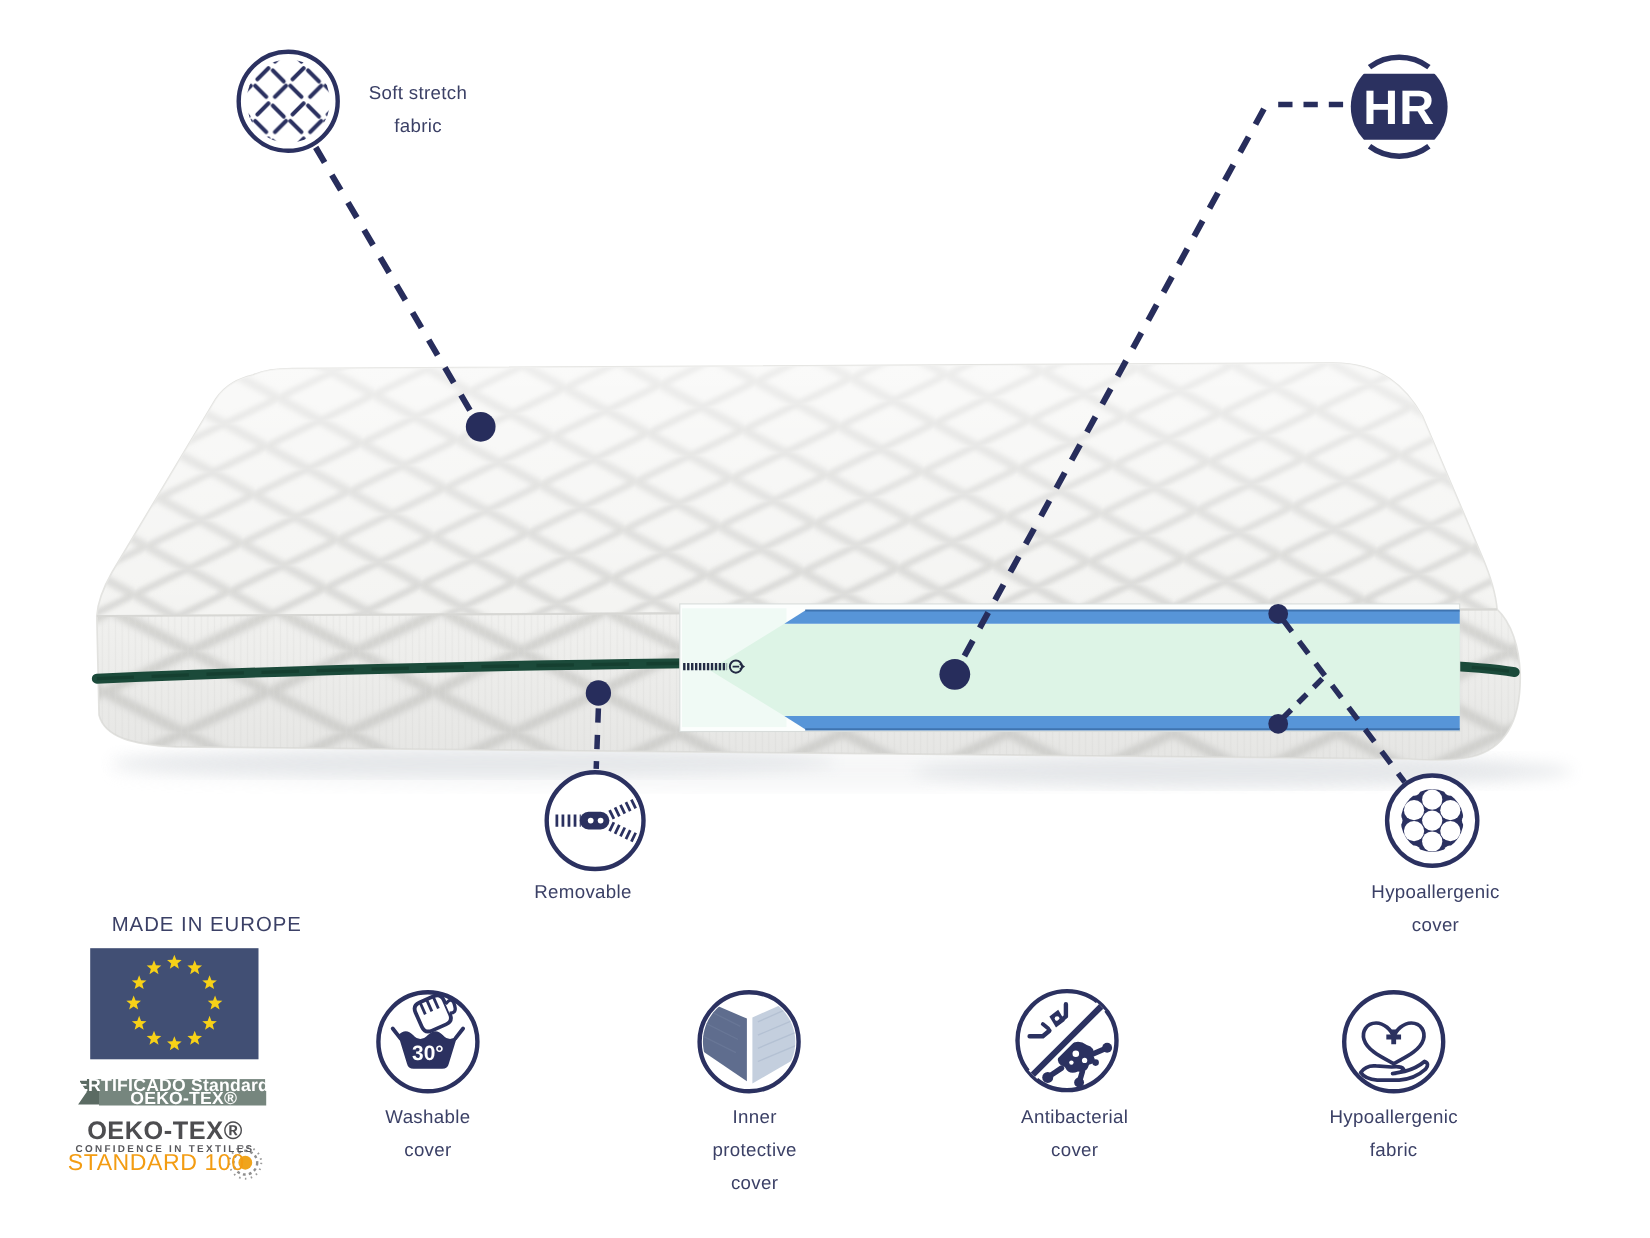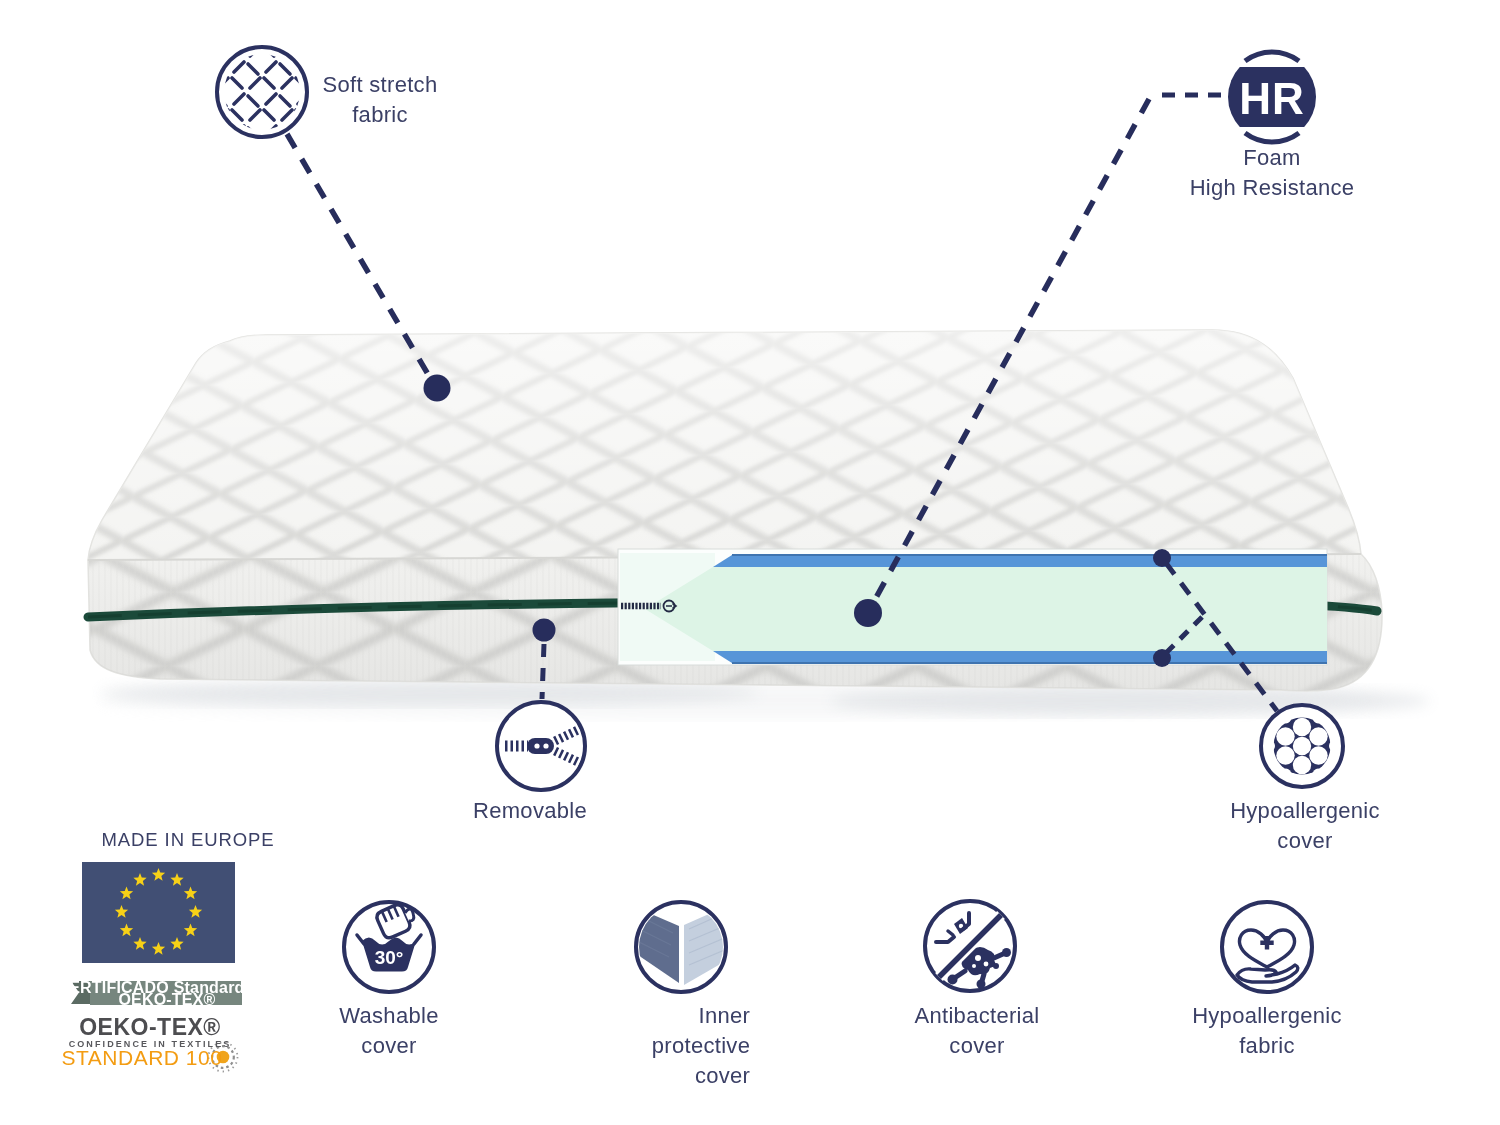--- a/index.html
+++ b/index.html
@@ -3,21 +3,21 @@
 <meta charset="utf-8">
 <style>
   html,body{margin:0;padding:0;background:#ffffff;}
   .canvas{
     position:relative;width:1500px;height:1125px;background:#ffffff;overflow:hidden;
     font-family:"Liberation Sans", sans-serif;
   }
   .scene{position:absolute;left:0;top:0;}
   .label{
     position:absolute;transform:translateX(-50%);text-align:center;
-    color:#3b4066;font-size:22px;line-height:30px;letter-spacing:.3px;white-space:nowrap;
+    color:#3b4066;font-size:17px;line-height:30px;letter-spacing:.3px;white-space:nowrap;
   }
   .label .ln{display:block;}
   .made-in{font-size:18.5px;letter-spacing:.9px;line-height:20px;color:#3b4066;}
   .ribbon-label{font-size:16px;line-height:11.5px;color:#ffffff;font-weight:700;letter-spacing:.2px;}
   .oeko-brand{font-size:23px;font-weight:700;color:#4d4d50;letter-spacing:.5px;line-height:24px;}
   .oeko-tagline{font-size:9px;font-weight:700;color:#58585c;letter-spacing:2.1px;line-height:10px;}
   .oeko-standard{font-size:21px;font-weight:400;color:#f39c12;letter-spacing:.5px;line-height:22px;}
 </style>
 </head>
 <body>
@@ -258,40 +258,36 @@
     <circle r="10.8" fill="none" stroke="#8f8f8f" stroke-width="2.2" stroke-dasharray="2.6 2.9"></circle>
     <circle r="6.3" fill="#f0a41c"></circle>
   </g>
 </svg>
 
 <div class="label" style="left:380px;top:70px;">
   <span class="ln">Soft stretch</span>
   <span class="ln">fabric</span>
 </div>
 
-<div class="label" style="left:1272px;top:143px;">
-  <span class="ln">Foam</span>
-  <span class="ln">High Resistance</span>
-</div>
 
 <div class="label" style="left:530px;top:796px;">
   <span class="ln">Removable</span>
 </div>
 
 <div class="label" style="left:1305px;top:796px;">
   <span class="ln">Hypoallergenic</span>
   <span class="ln">cover</span>
 </div>
 
 <div class="label" style="left:389px;top:1001px;">
   <span class="ln">Washable</span>
   <span class="ln">cover</span>
 </div>
 
-<div class="label" style="left:701px;top:1001px;text-align:right;">
+<div class="label" style="left:686px;top:1001px;">
   <span class="ln">Inner</span>
   <span class="ln">protective</span>
   <span class="ln">cover</span>
 </div>
 
 <div class="label" style="left:977px;top:1001px;">
   <span class="ln">Antibacterial</span>
   <span class="ln">cover</span>
 </div>
 

